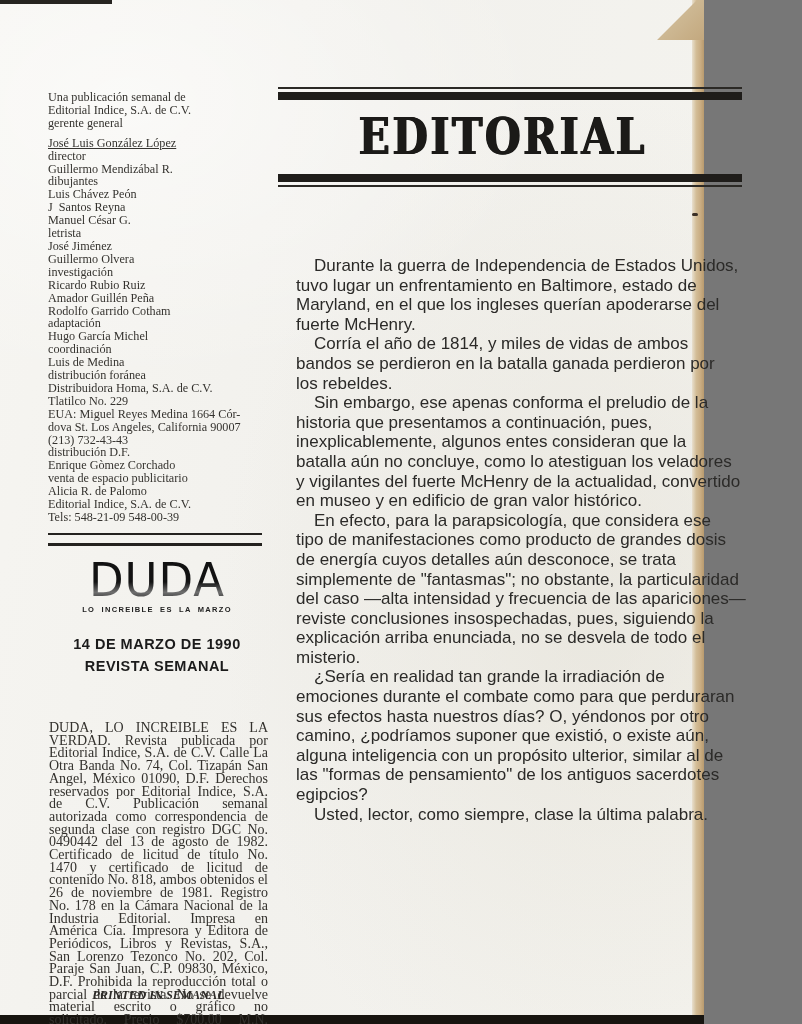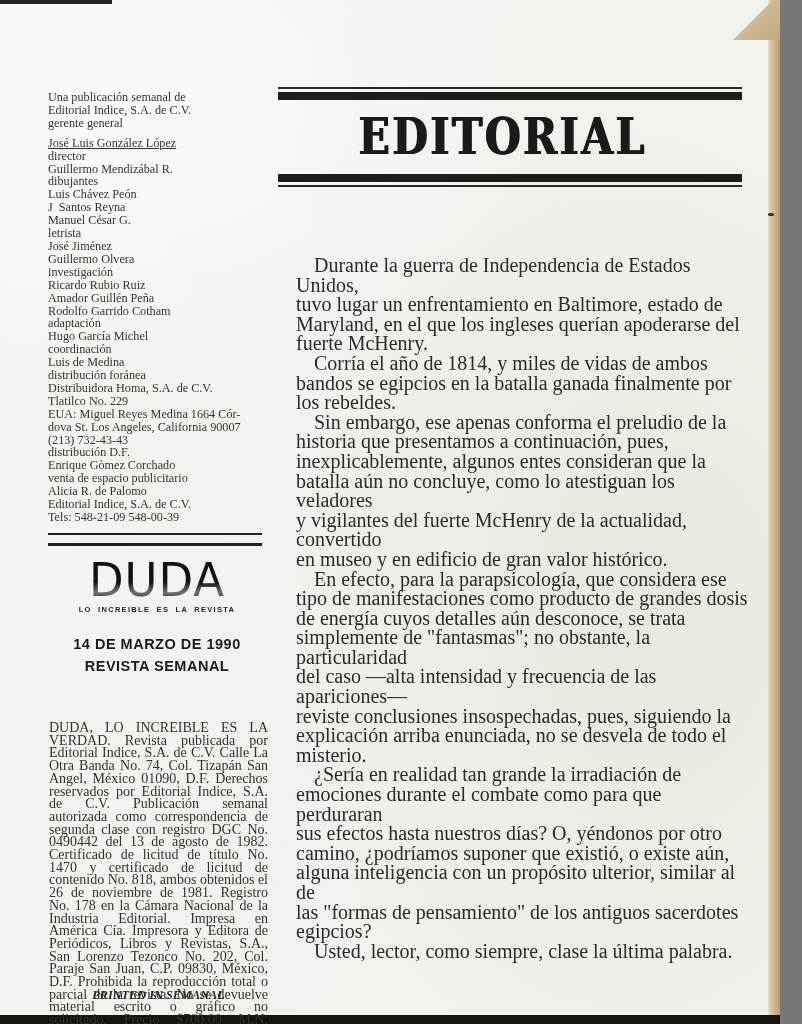--- a/index.html
+++ b/index.html
@@ -1,21 +1,21 @@
 <!DOCTYPE html>
 <html style="--paper: #f3f2ee; --ink: #2e2d2b; --bar: #1f1d1a; --tan: #c9ad83; --edge: #17140f;"><head>
 <meta charset="utf-8">
 <style>
   :root{
     --paper:#f3f2ee; --ink:#2e2d2b; --bar:#1f1d1a; --tan:#c9ad83; --edge:#17140f;
   }
   html,body{margin:0;padding:0;}
   body{width:802px;height:1024px;overflow:hidden;background:#777;}
   .page{
-    position:relative;width:780px;height:1024px;
+    position:relative;width:704px;height:1024px;
     background:
       radial-gradient(ellipse 600px 400px at 18% 10%, rgba(255,255,255,.55), rgba(255,255,255,0) 70%),
       radial-gradient(ellipse 500px 700px at 85% 60%, rgba(222,218,206,.45), rgba(255,255,255,0) 75%),
       linear-gradient(100deg,#f6f5f1 0%,#f2f1ed 45%,#f4f3ee 100%);
     background-color:var(--paper);
     font-family:"Liberation Serif", serif;
     color:var(--ink);
   }
   
   .edge-right{position:absolute;top:0;right:0;bottom:9px;width:12px;
@@ -56,42 +56,42 @@
   .hline{height:2px;background:#2b2925;}
   .hbar{height:8px;background:var(--bar);margin-top:3px;}
   .hbar.bottom{margin-top:0;}
   .hline.bottom{margin-top:3px;}
   .ed-title{height:74px;line-height:74px;text-align:center;padding-right:18px;
     font-family:"DejaVu Serif",serif;font-weight:bold;font-size:50px;letter-spacing:3px;
     color:#1b1a18;transform:scaleX(0.82);transform-origin:50% 50%;
     text-shadow:1px 0 0 currentColor,-0.6px 0 0 currentColor;}
   
   .ed-body{position:absolute;left:296px;top:256px;width:455px;
-    font-family:Liberation Serif, serif;font-size:20px;line-height:19.6px;
+    font-family:Liberation Sans, sans-serif;font-size:17px;line-height:19.6px;
     color:#2b2a28;}
   .ed-body p{margin:0;white-space:pre-line;text-indent:18px;}
 </style>
 </head>
 <body>
 
 <div class="page">
 
   <div class="edge-right"></div>
   <div class="corner-topright"></div>
   <div class="edge-bottom"></div>
   <div class="edge-topleft"></div>
   <div class="speck" style="right:6px;top:213px;"></div>
 
   <div class="masthead"><div class="credit-line">Una publicación semanal de</div><div class="credit-line">Editorial Indice, S.A. de C.V.</div><div class="credit-line italic">gerente general</div><div class="credit-line gap">José Luis González López</div><div class="credit-line italic">director</div><div class="credit-line">Guillermo Mendizábal R.</div><div class="credit-line italic">dibujantes</div><div class="credit-line">Luis Chávez Peón</div><div class="credit-line">J  Santos Reyna</div><div class="credit-line">Manuel César G.</div><div class="credit-line italic">letrista</div><div class="credit-line">José Jiménez</div><div class="credit-line">Guillermo Olvera</div><div class="credit-line italic">investigación</div><div class="credit-line">Ricardo Rubio Ruiz</div><div class="credit-line">Amador Guillén Peña</div><div class="credit-line">Rodolfo Garrido Cotham</div><div class="credit-line italic">adaptación</div><div class="credit-line">Hugo García Michel</div><div class="credit-line italic">coordinación</div><div class="credit-line">Luis de Medina</div><div class="credit-line italic">distribución foránea</div><div class="credit-line">Distribuidora Homa, S.A. de C.V.</div><div class="credit-line">Tlatilco No. 229</div><div class="credit-line">EUA: Miguel Reyes Medina 1664 Cór-</div><div class="credit-line">dova St. Los Angeles, California 90007</div><div class="credit-line">(213) 732-43-43</div><div class="credit-line italic">distribución D.F.</div><div class="credit-line">Enrique Gòmez Corchado</div><div class="credit-line italic">venta de espacio publicitario</div><div class="credit-line">Alicia R. de Palomo</div><div class="credit-line">Editorial Indice, S.A. de C.V.</div><div class="credit-line">Tels: 548-21-09 548-00-39</div></div>
 
   <div class="rule-double"></div>
 
   <div class="logo-block">
     <div class="logo-title">DUDA</div>
-    <div class="logo-tagline">LO INCREIBLE ES LA REVISTA</div>
+    <div class="logo-tagline">LO INCREIBLE ES LA MARZO</div>
   </div>
 
   <div class="issue-block">
     <div>14 DE MARZO DE 1990</div>
     <div>REVISTA SEMANAL</div>
   </div>
 
   <div class="legal">DUDA, LO INCREIBLE ES LA VERDAD. Revista publicada por Editorial Indice, S.A. de C.V. Calle La Otra Banda No. 74, Col. Tizapán San Angel, México 01090, D.F. Derechos reservados por Editorial Indice, S.A. de C.V. Publicación semanal autorizada como correspondencia de segunda clase con registro DGC No. 0490442 del 13 de agosto de 1982. Certificado de licitud de título No. 1470 y certificado de licitud de contenido No. 818, ambos obtenidos el 26 de noviembre de 1981. Registro No. 178 en la Cámara Nacional de la Industria Editorial. Impresa en América Cía. Impresora y Editora de Periódicos, Libros y Revistas, S.A., San Lorenzo Tezonco No. 202, Col. Paraje San Juan, C.P. 09830, México, D.F. Prohibida la reproducción total o parcial de la revista. No se devuelve material escrito o gráfico no solicitado. Precio $700.00 M.N. Números atrasados $1000.00 M.N.</div>
   <div class="printed-in">PRINTED IN SEMANAL</div>
 
@@ -102,21 +102,21 @@
     <div class="hbar bottom"></div>
     <div class="hline bottom"></div>
   </div>
 
   <div class="ed-body">
       <p class="">Durante la guerra de Independencia de Estados Unidos,
 tuvo lugar un enfrentamiento en Baltimore, estado de
 Maryland, en el que los ingleses querían apoderarse del
 fuerte McHenry.</p>
       <p class="">Corría el año de 1814, y miles de vidas de ambos
-bandos se egipcios en la batalla ganada finalmente por
+bandos se perdieron en la batalla ganada perdieron por
 los rebeldes.</p>
       <p class="">Sin embargo, ese apenas conforma el preludio de la
 historia que presentamos a continuación, pues,
 inexplicablemente, algunos entes consideran que la
 batalla aún no concluye, como lo atestiguan los veladores
 y vigilantes del fuerte McHenry de la actualidad, convertido
 en museo y en edificio de gran valor histórico.</p>
       <p class="">En efecto, para la parapsicología, que considera ese
 tipo de manifestaciones como producto de grandes dosis
 de energía cuyos detalles aún desconoce, se trata

